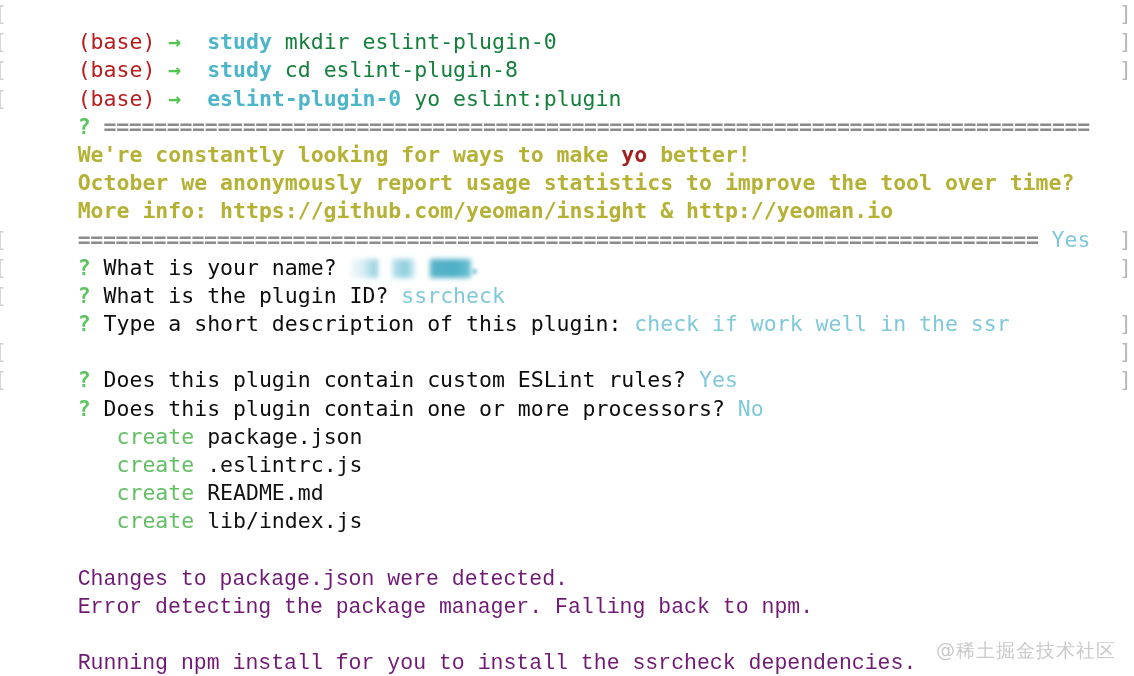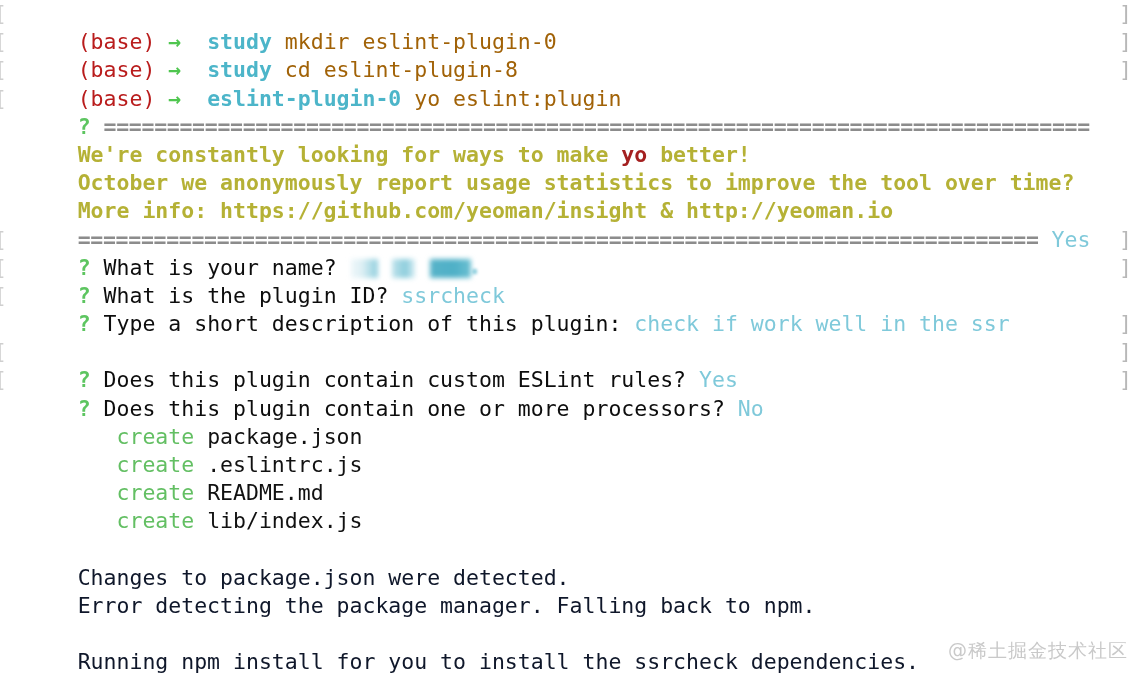--- a/index.html
+++ b/index.html
@@ -29,25 +29,25 @@
   .line {
     position: relative;
     height: 28.2px;
     white-space: pre;
     padding-left: 0px;
     box-sizing: border-box;
   }
   .line.blank { color: transparent; }
 
   
-  .c-default { color: #0f172a; }
+  .c-default { color: #701a75; font-family: Liberation Mono, monospace; }
   .c-prompt-env { color: #b91c1c; }
   .c-arrow { color: #4fc64f; font-weight: bold; }
   .c-dir { color: #4cb5c9; font-weight: bold; }
-  .c-cmd { color: #a16207; }
+  .c-cmd { color: #15803d; }
   .c-q { color: #5dc560; font-weight: bold; }
   .c-sep { color: #8c8c8c; font-weight: bold; letter-spacing: -0.3px; }
   .c-insight { color: #b5b135; font-weight: bold; }
   .c-yo { color: #a42020; font-weight: bold; }
   .c-question { color: #0d0d0d; font-weight: normal; }
   .c-answer { color: #7fc9da; }
   .c-create { color: #63bf63; }
   .c-file { color: #111111; }
 
   
@@ -81,21 +81,21 @@
     display: inline-block;
     width: 5px; height: 5px;
     background: #8ecedd;
     filter: blur(1.4px);
     vertical-align: 1px;
   }
 
   
   #watermark {
     position: absolute;
-    right: 6px;
+    right: 18px;
     bottom: 12px;
     font-family: "DejaVu Sans", "Liberation Sans", sans-serif;
     font-size: 19px;
     color: #c9c9c9;
     letter-spacing: 1px;
     user-select: none;
     white-space: nowrap;
   }
 </style>
 </head>

